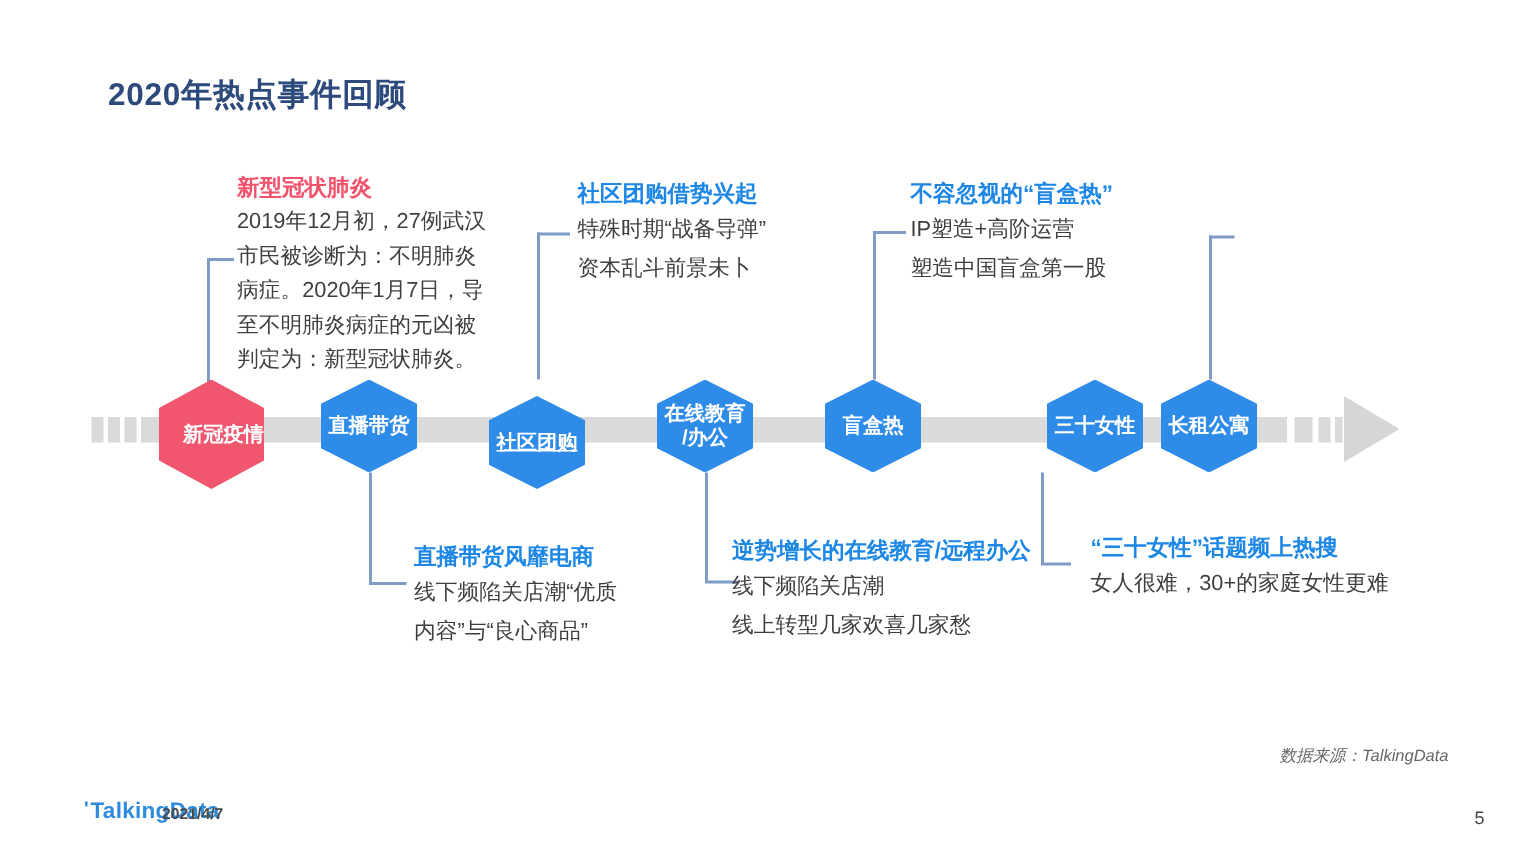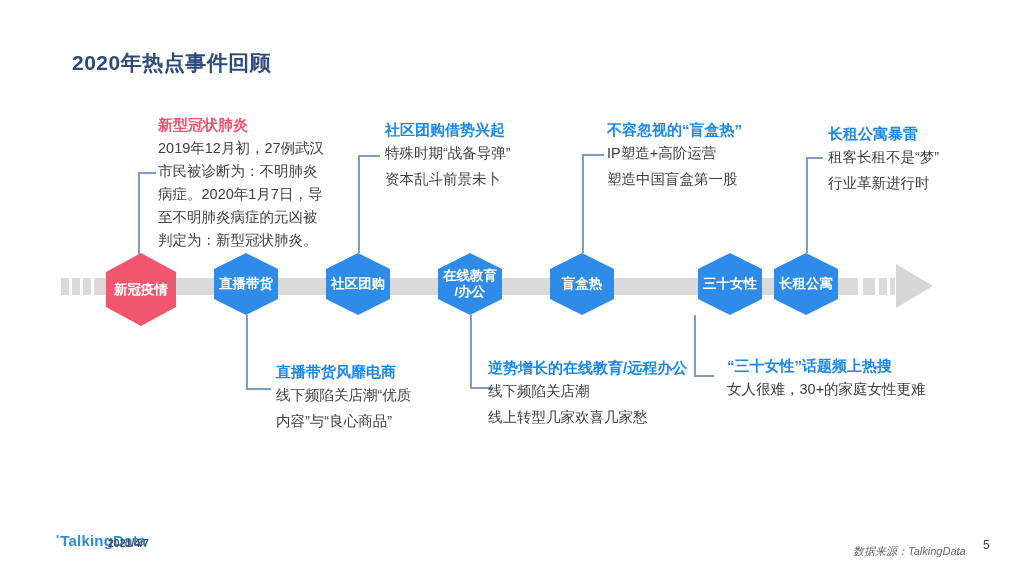--- a/index.html
+++ b/index.html
@@ -31,21 +31,21 @@
   .ann { position:absolute; z-index:3; }
   .ann-title { font-size:15px; font-weight:bold; color:#1d87e6; line-height:20px; }
   .ann-title.red { color:#f4516b;font-family:Liberation Mono, monospace; }
   .ann-line { font-size:14.5px; color:#3e3e3e; line-height:26px; }
   .ann.tight .ann-line { line-height:23px; }
 
   
   .logo { position:absolute; left:56px; top:532px; font-size:15px; font-weight:bold; color:#2f8bdb; letter-spacing:0.2px; }
   .logo::before { content:"'"; font-size:13px; position:relative; top:-2px; margin-right:1px; }
   .footer-date { position:absolute; left:108px; top:537px; font-size:10.5px; font-weight:bold; color:#4a4a4a; }
-  .source { position:absolute; left:853px; top:544px; font-size:11px; font-style:italic; color:#666666; }
+  .source { position:absolute; left:853px; top:496px; font-size:11px; font-style:italic; color:#666666; }
   .page-num { position:absolute; left:983px; top:538px; font-size:12px; color:#444444; }
 </style>
 </head>
 <body>
 
 <div class="slide">
 
   <div class="page-title">2020年热点事件回顾</div>
 
   <div class="tl-dash" style="left:61px;width:8px;"></div>
@@ -66,27 +66,27 @@
   <div class="vline" style="left:806px;top:157px;height:96px;"></div>
   <div class="tick" style="left:806px;top:157px;width:17px;"></div>
 
   <div class="vline" style="left:246px;top:315px;height:74px;"></div>
   <div class="tick" style="left:246px;top:388px;width:25px;"></div>
   <div class="vline" style="left:470px;top:315px;height:73px;"></div>
   <div class="tick" style="left:470px;top:387px;width:22px;"></div>
   <div class="vline" style="left:694px;top:315px;height:61px;"></div>
   <div class="tick" style="left:694px;top:375px;width:20px;"></div>
 
-  <div class="hex hex-red" style="left:106px;top:253px;">
+  <div class="hex hex-red" style="left:106px;top:253px;align-items:flex-end;">
     <span>新冠疫情</span>
   </div>
   <div class="hex hex-blue" style="left:214px;top:253px;">
     <span>直播带货</span>
   </div>
-  <div class="hex hex-blue" style="left:326px;top:253px;">
+  <div class="hex hex-blue" style="left:326px;top:264px;text-decoration:underline;">
     <span>社区团购</span>
   </div>
   <div class="hex hex-blue" style="left:438px;top:253px;">
     <span>在线教育</span>
     <span>/办公</span>
   </div>
   <div class="hex hex-blue" style="left:550px;top:253px;text-align:right;">
     <span>盲盒热</span>
   </div>
   <div class="hex hex-blue" style="left:662px;top:253px;margin-left:36px;">
@@ -110,25 +110,20 @@
     <div class="ann-line">特殊时期“战备导弹”</div>
     <div class="ann-line">资本乱斗前景未卜</div>
   </div>
 
   <div class="ann" style="left:607px;top:120px;width:210px;">
     <div class="ann-title">不容忽视的“盲盒热”</div>
     <div class="ann-line">IP塑造+高阶运营</div>
     <div class="ann-line">塑造中国盲盒第一股</div>
   </div>
 
-  <div class="ann" style="left:828px;top:124px;width:180px;">
-    <div class="ann-title">长租公寓暴雷</div>
-    <div class="ann-line">租客长租不是“梦”</div>
-    <div class="ann-line">行业革新进行时</div>
-  </div>
 
   <div class="ann" style="left:276px;top:362px;width:200px;">
     <div class="ann-title">直播带货风靡电商</div>
     <div class="ann-line">线下频陷关店潮“优质</div>
     <div class="ann-line">内容”与“良心商品”</div>
   </div>
 
   <div class="ann" style="left:488px;top:358px;width:230px;">
     <div class="ann-title">逆势增长的在线教育/远程办公</div>
     <div class="ann-line">线下频陷关店潮</div>

